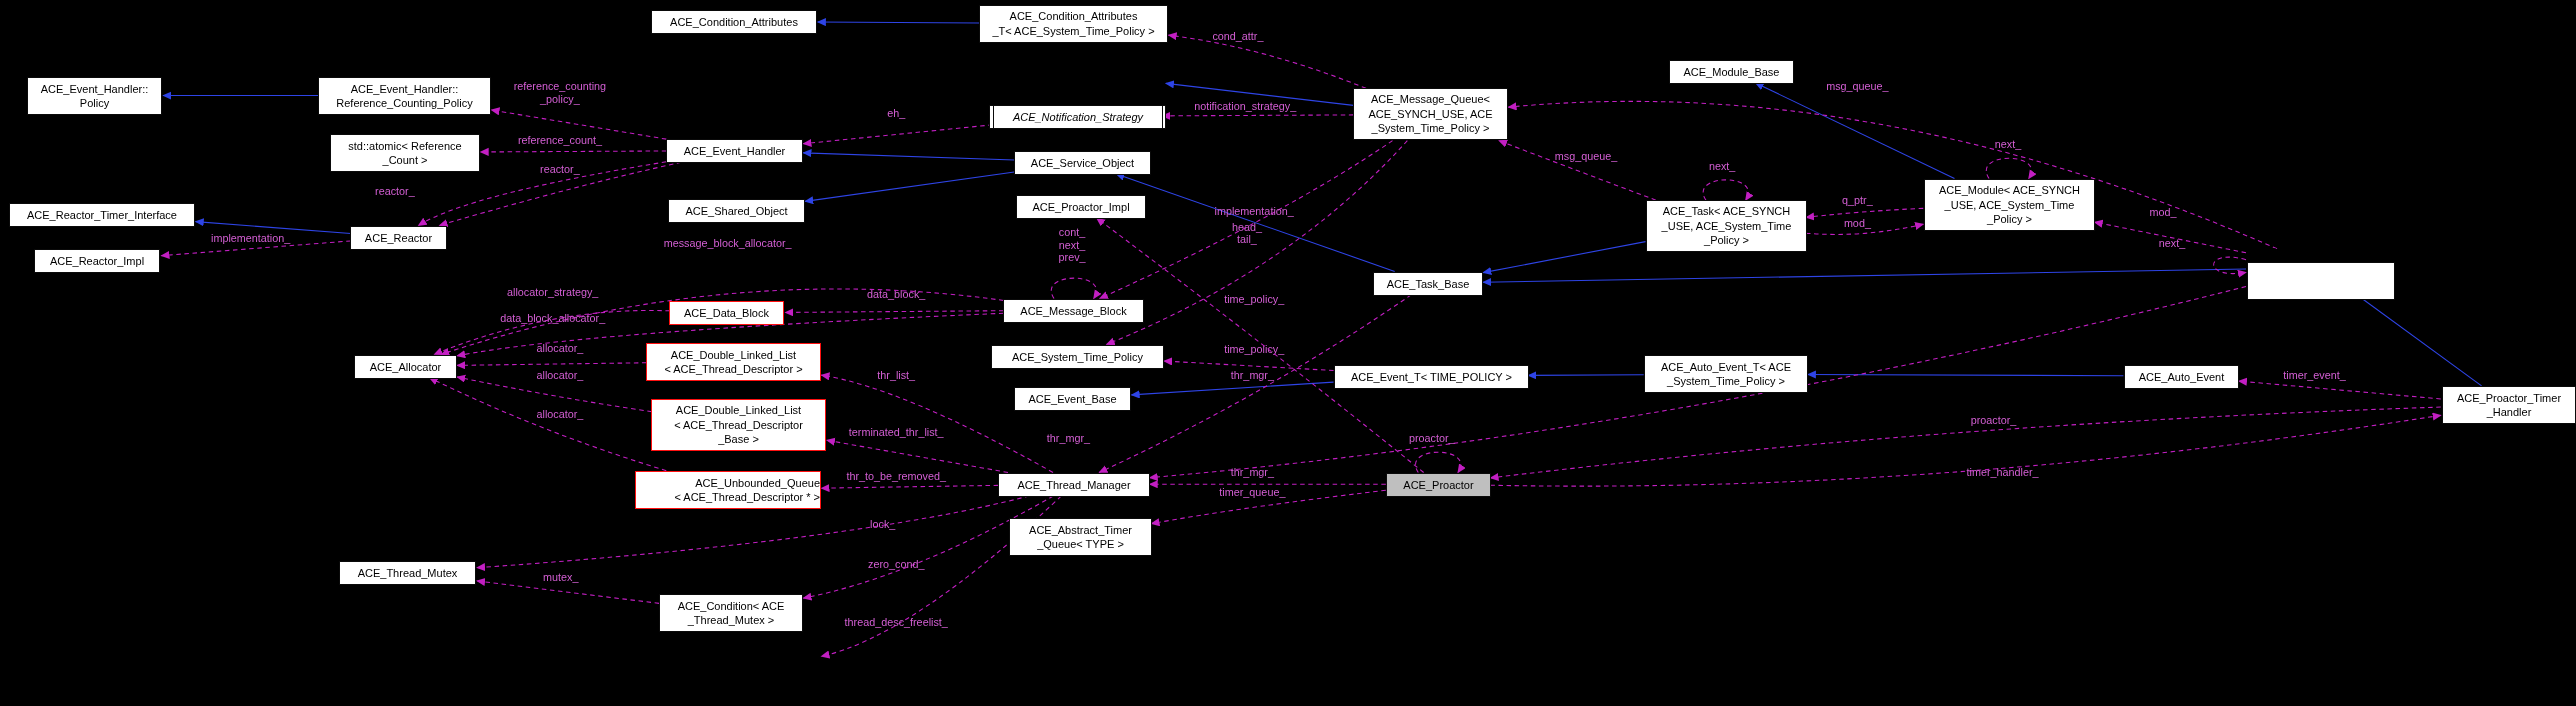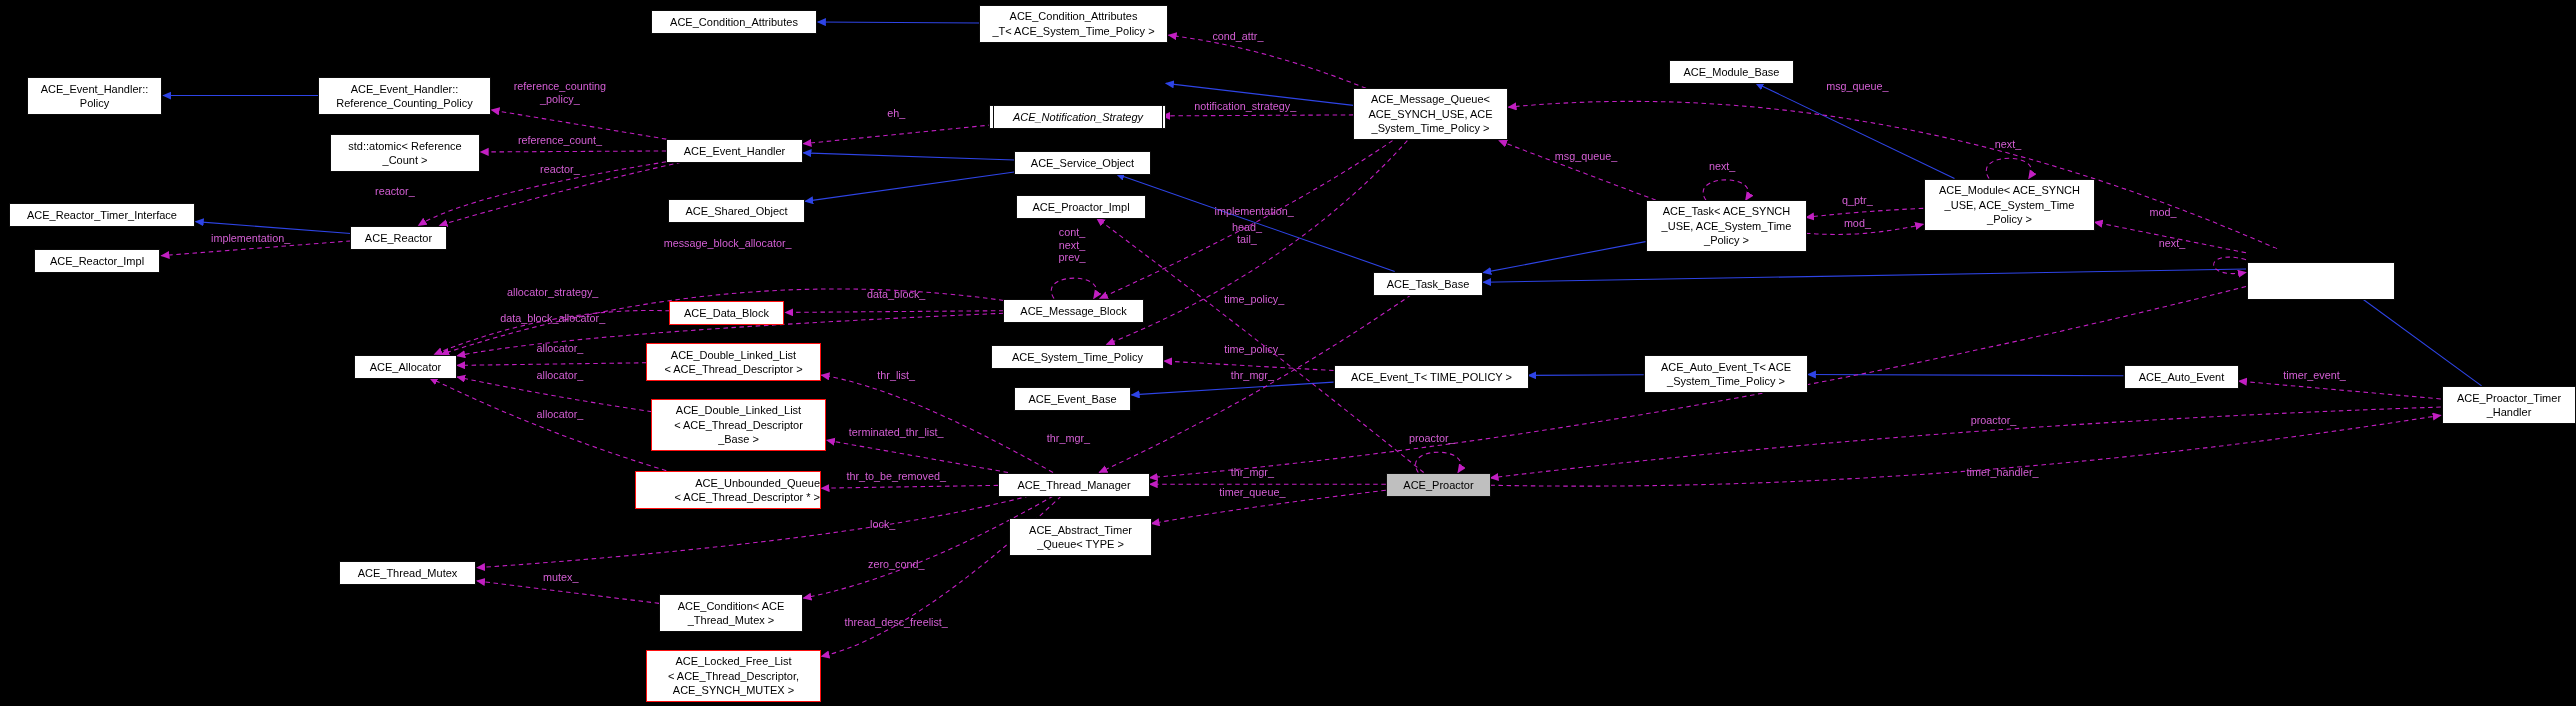--- a/index.html
+++ b/index.html
@@ -250,19 +250,14 @@
       <span>ACE_Proactor_Timer</span>
       <span>_Handler</span>
     </div>
     <div class="node plain" style="left: 339px; top: 561px; width: 137px; height: 23.5px; text-align: center;">
       <span>ACE_Thread_Mutex</span>
     </div>
     <div class="node plain" style="left: 659px; top: 594px; width: 144px; height: 38px;">
       <span>ACE_Condition&lt; ACE</span>
       <span>_Thread_Mutex &gt;</span>
     </div>
-    <div class="node red" style="left: 646px; top: 650px; width: 175px; height: 52px;">
-      <span>ACE_Locked_Free_List</span>
-      <span>&lt; ACE_Thread_Descriptor,</span>
-      <span>ACE_SYNCH_MUTEX &gt;</span>
-    </div>
   </div>
 
 
 </body></html>

